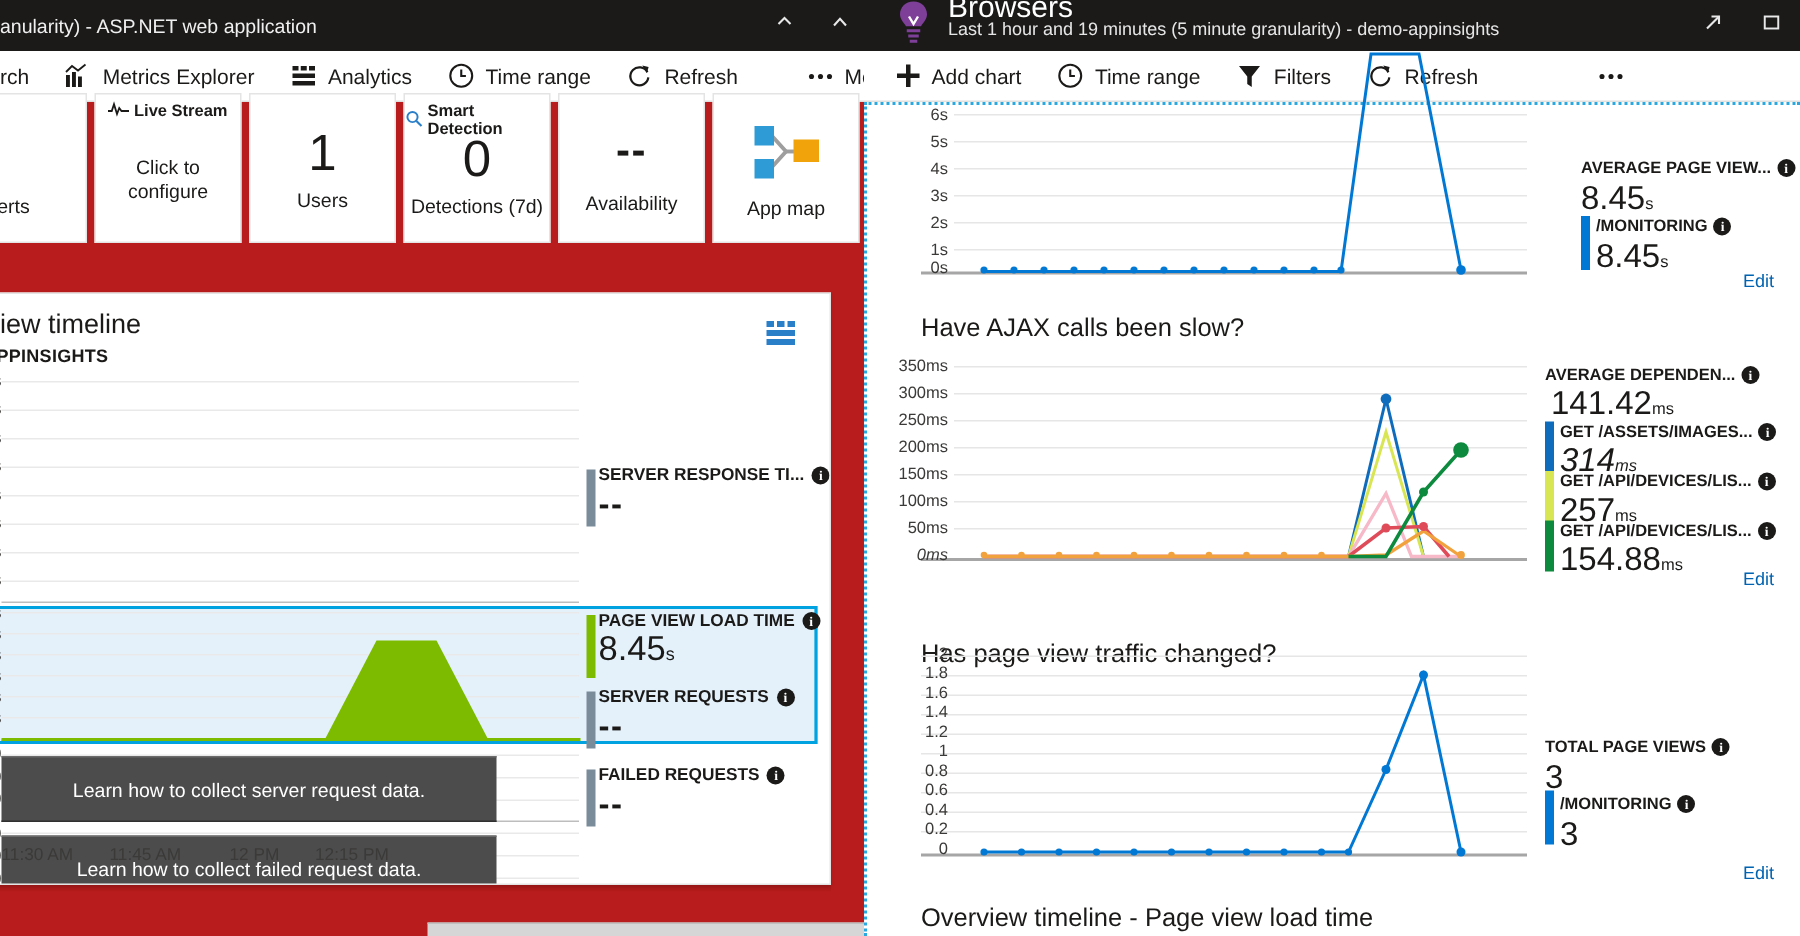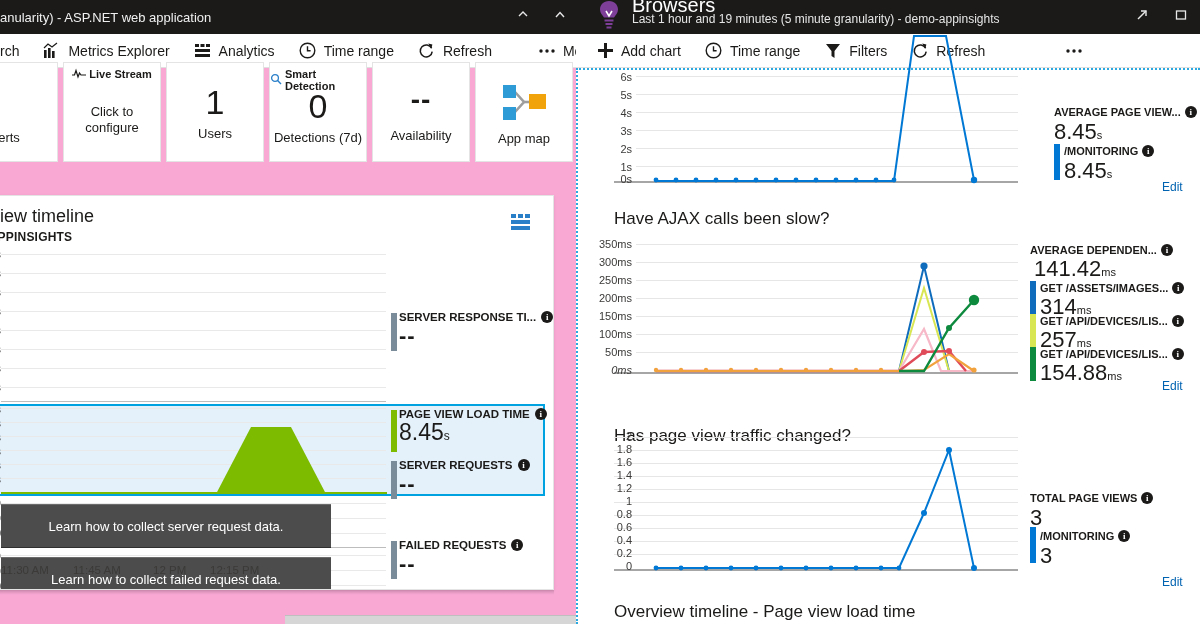--- a/index.html
+++ b/index.html
@@ -8,21 +8,21 @@
     overflow: hidden;
     background: #f2f2f2;
     font-family: "Liberation Sans", sans-serif;
     -webkit-font-smoothing: antialiased;
   }
   .root { position: relative; width: 1200px; height: 624px; }
 
   
   .left-blade {
     position: absolute; left: 0; top: 0; width: 576px; height: 624px;
-    background: #f9a8d4; overflow: hidden;
+    background: #b91c1c; overflow: hidden;
   }
   .lb-titlebar {
     position: absolute; left: 0; top: 0; width: 576px; height: 34px;
     background: #1b1a19; color: #fff;
   }
   .lb-title-text {
     position: absolute; left: 0; top: 10px; font-size: 13px; color: #f0f0f0;
     white-space: nowrap;
   }
   .win-ctrl {
@@ -398,21 +398,21 @@
 
         <div class="legend-item" style="left:438px; top:211px;">
           <div class="legend-bar" style="left:-8px; background:#7a8c99;"></div>
           <div class="legend-name">
             <span>SERVER REQUESTS</span>
             <span class="info-dot">i</span>
           </div>
           <div class="legend-dash">--</div>
         </div>
 
-        <div class="legend-item" style="left:438px; top:263px;margin-top:28px;">
+        <div class="legend-item" style="left:438px; top:263px;">
           <div class="legend-bar" style="left:-8px; background:#7a8c99;"></div>
           <div class="legend-name">
             <span>FAILED REQUESTS</span>
             <span class="info-dot">i</span>
           </div>
           <div class="legend-dash">--</div>
         </div>
       </div>
     </div>
 
@@ -609,21 +609,21 @@
         <div class="rleg-val" style="left:456px; top:56px;">
           
           <span>141.42</span><span class="unit">ms</span>
         </div>
 
         <div class="rleg-bar" style="left:452px; top:79px; height:34px; background:#0f6cbd;"></div>
         <div class="rleg-name" style="left:462px; top:80px;">
           <span>GET /ASSETS/IMAGES...</span>
           <span class="info-dot">i</span>
         </div>
-        <div class="rleg-val" style="left:462px; top:94px;">
+        <div class="rleg-val" style="left:462px; top:94px;font-style:italic;">
           <span>314</span><span class="unit">ms</span>
         </div>
 
         <div class="rleg-bar" style="left:452px; top:112px; height:34px; background:#d9e653;"></div>
         <div class="rleg-name" style="left:462px; top:113px;">
           <span>GET /API/DEVICES/LIS...</span>
           <span class="info-dot">i</span>
         </div>
         <div class="rleg-val" style="left:462px; top:127px;">
           <span>257</span><span class="unit">ms</span>

